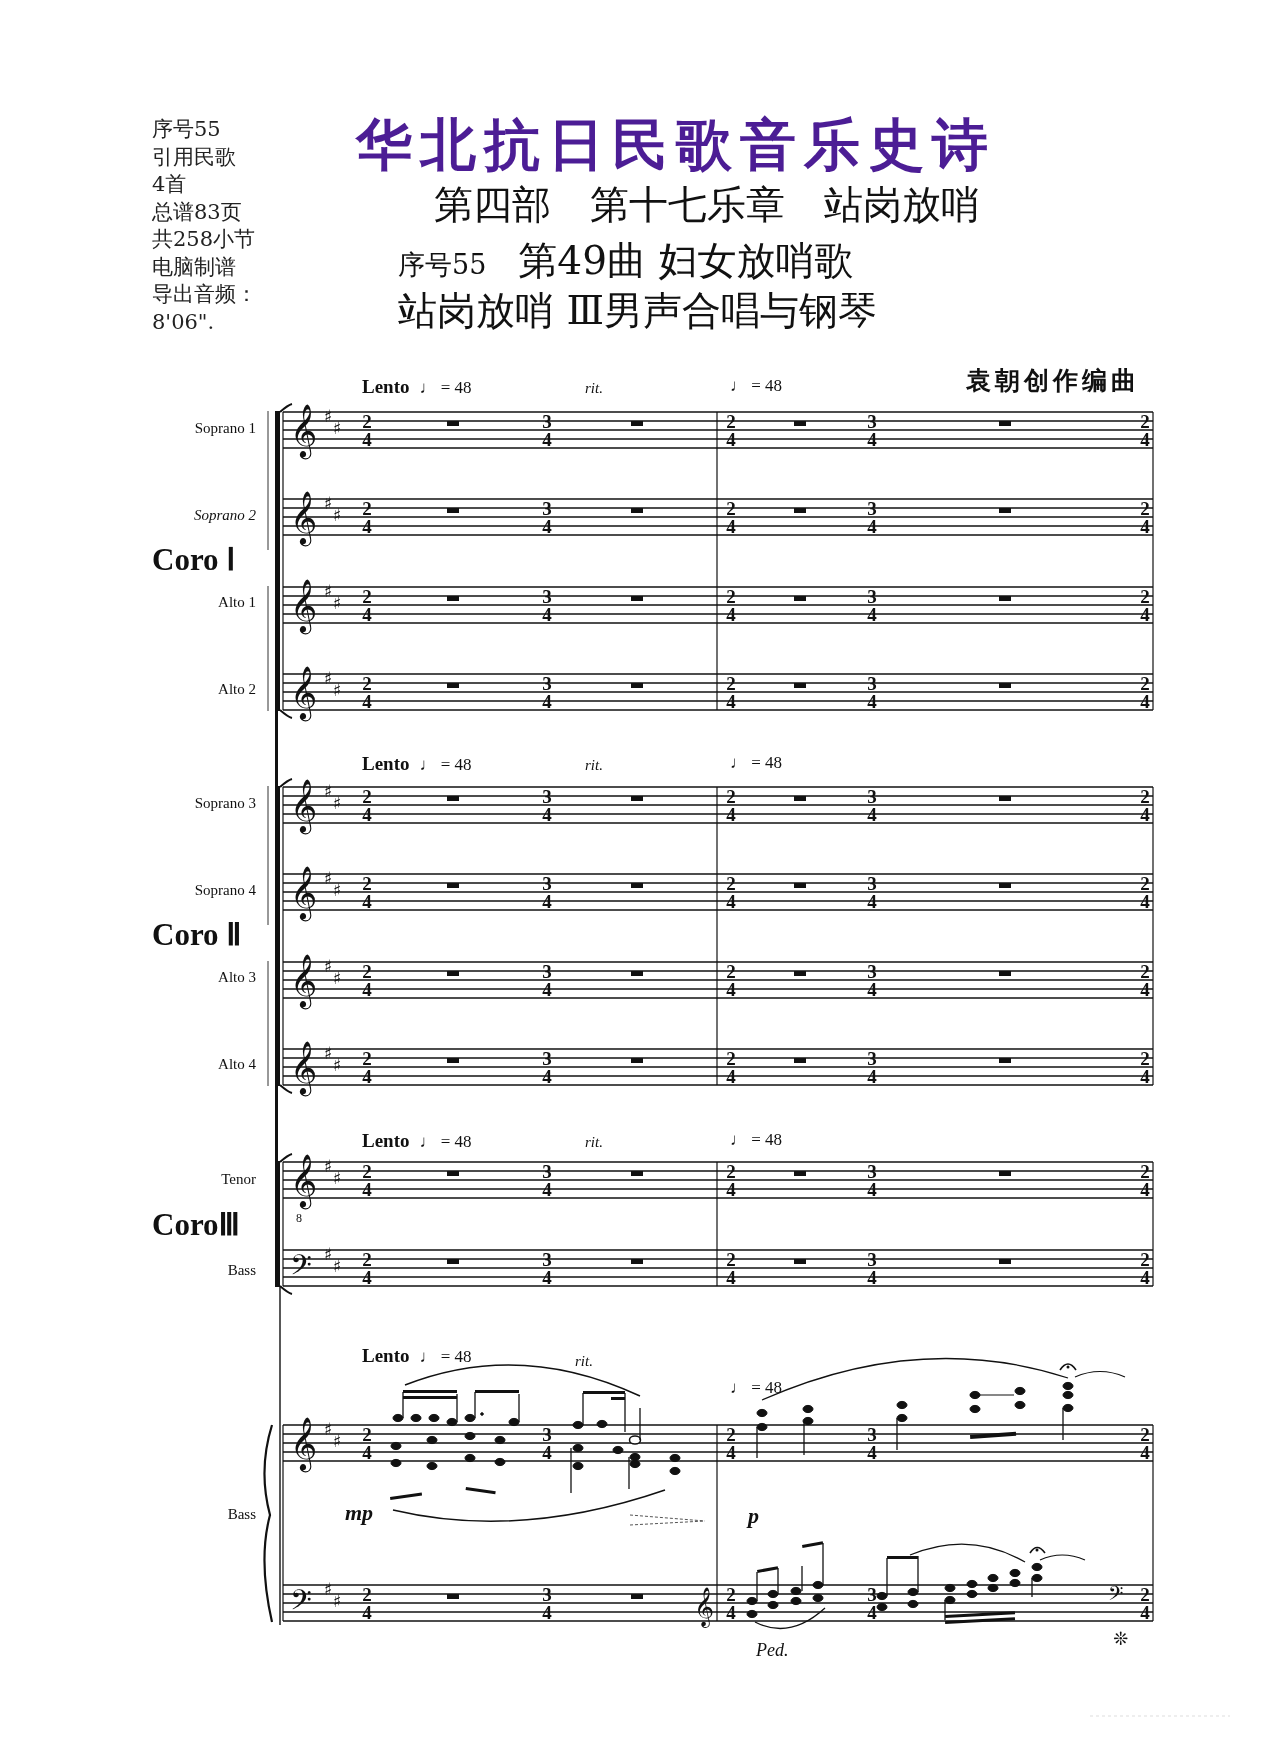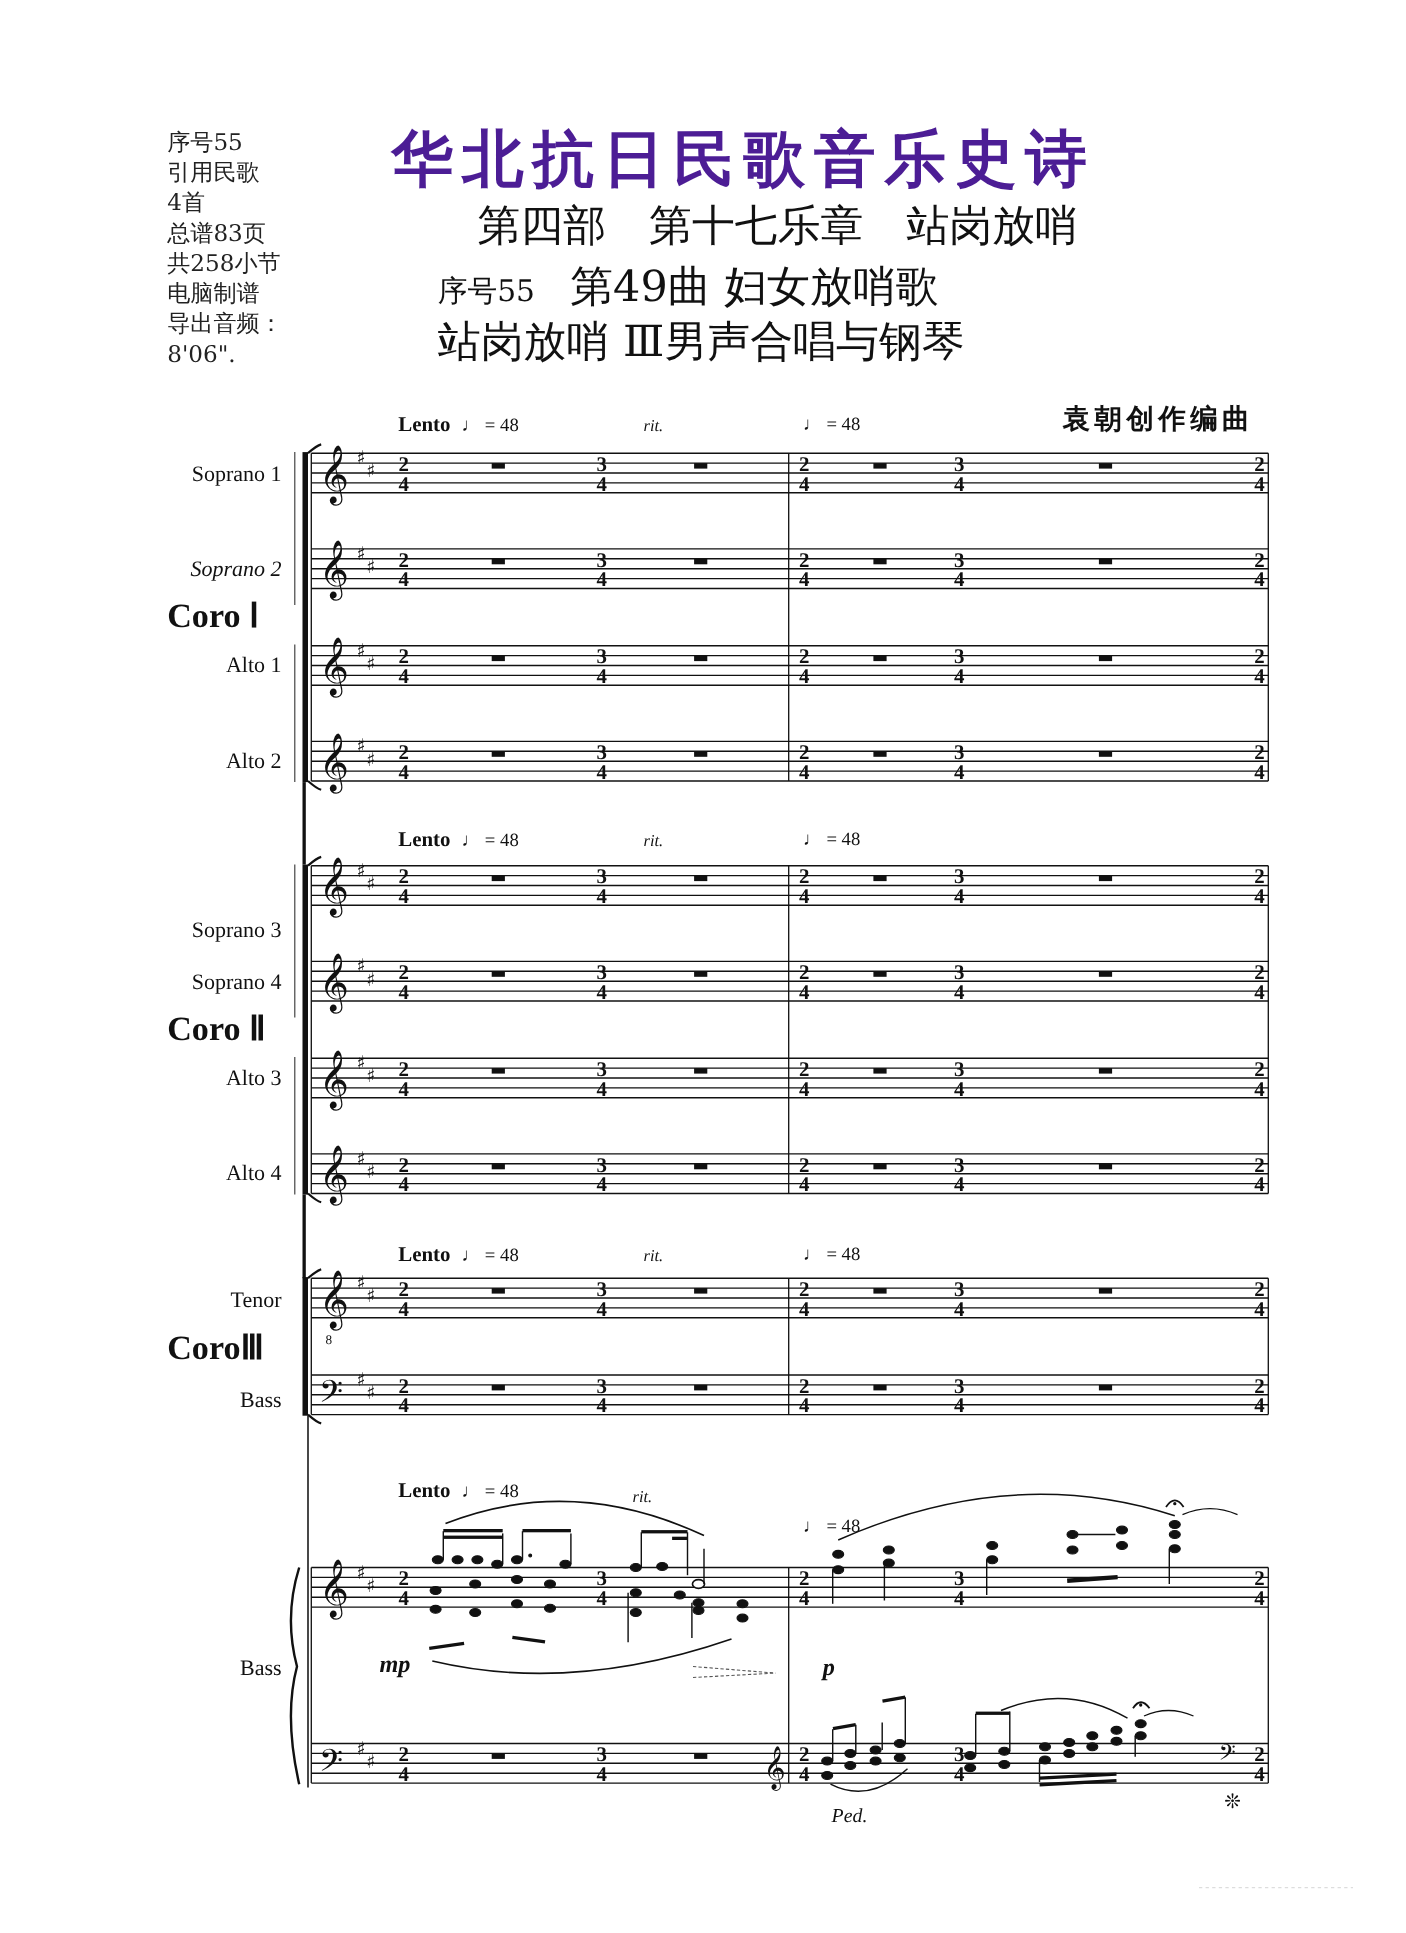--- a/index.html
+++ b/index.html
@@ -6,21 +6,21 @@
   body { width: 1278px; height: 1757px; position: relative; overflow: hidden; color: #111; }
   .abs { position: absolute; }
   .meta { left: 152px; top: 116px; font-family: "DejaVu Serif", serif; font-size: 21px; line-height: 27.5px; color: #222; }
   .meta div { white-space: nowrap; }
   .title1 { left: 356px; top: 108px; font-family: "DejaVu Sans", sans-serif; font-weight: bold; font-size: 56px; letter-spacing: 8px; white-space: nowrap; color: #4c1d95; }
   .title2 { left: 398px; top: 178px; font-family: "DejaVu Serif", serif; font-size: 39px; white-space: nowrap; margin-left: 36px; }
   .title3 { left: 398px; top: 234px; font-family: "DejaVu Serif", serif; font-size: 39px; white-space: nowrap; }
   .title3 .small { font-size: 27px; margin-right: 32px; }
   .title4 { left: 398px; top: 284px; font-family: "DejaVu Serif", serif; font-size: 39px; white-space: nowrap; }
   .composer { left: 966px; top: 364px; font-family: "DejaVu Sans", sans-serif; font-weight: bold; font-size: 25px; letter-spacing: 4px; white-space: nowrap; }
-  .inst { font-family: "Liberation Serif", serif; font-size: 20px; text-align: right; width: 140px; white-space: nowrap; }
+  .inst { font-family: "Liberation Serif", serif; font-size: 15px; text-align: right; width: 140px; white-space: nowrap; }
   .coro { font-family: "Liberation Serif", serif; font-weight: bold; font-size: 31px; white-space: nowrap; }
   .tempo { font-family: "Liberation Serif", serif; font-size: 17px; white-space: nowrap; }
   .tempo b { font-size: 19px; margin-right: 10px; }
   .rit { font-family: "Liberation Serif", serif; font-style: italic; font-size: 15px; }
   .dyn { font-family: "Liberation Serif", serif; font-style: italic; font-weight: bold; font-size: 22px; }
   .ped { font-family: "Liberation Serif", serif; font-style: italic; font-size: 18px; }
   svg { position: absolute; left: 0; top: 0; }
 </style>
 </head>
 <body>
@@ -59,21 +59,21 @@
 <div class="abs tempo" style="left:362px; top:1345px;"><b>Lento</b><span>♩</span> <span>= 48</span></div>
 <div class="abs rit" style="left:575px; top:1353px;">rit.</div>
 <div class="abs tempo" style="left:730px; top:1378px;"><span>♩</span> <span>= 48</span></div>
 
 <div class="abs inst" style="left:116px; top:420px;">Soprano 1</div>
 <div class="abs inst" style="left:116px; top:507px;font-style:italic;">Soprano 2</div>
 <div class="abs coro" style="left:152px; top:541px;">Coro Ⅰ</div>
 <div class="abs inst" style="left:116px; top:594px;">Alto 1</div>
 <div class="abs inst" style="left:116px; top:681px;">Alto 2</div>
 
-<div class="abs inst" style="left:116px; top:795px;margin-top:40px;">Soprano 3</div>
+<div class="abs inst" style="left:116px; top:795px;">Soprano 3</div>
 <div class="abs inst" style="left:116px; top:882px;">Soprano 4</div>
 <div class="abs coro" style="left:152px; top:916px;">Coro Ⅱ</div>
 <div class="abs inst" style="left:116px; top:969px;font-family:Liberation Serif, serif;">Alto 3</div>
 <div class="abs inst" style="left:116px; top:1056px;">Alto 4</div>
 
 <div class="abs inst" style="left:116px; top:1171px;">Tenor</div>
 <div class="abs coro" style="left:152px; top:1206px;">CoroⅢ</div>
 <div class="abs inst" style="left:116px; top:1262px;">Bass</div>
 
 <div class="abs inst" style="left:116px; top:1506px;">Bass</div>

